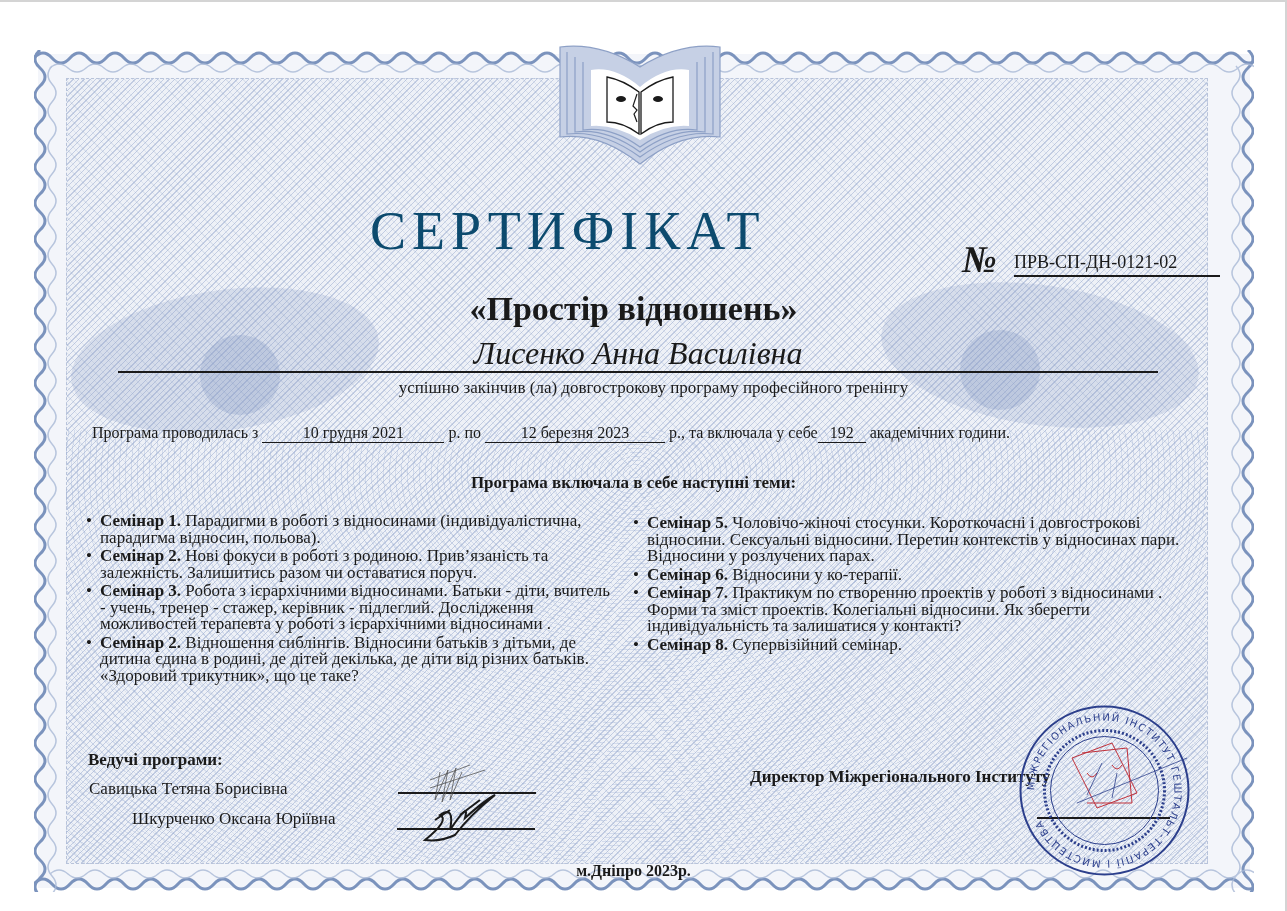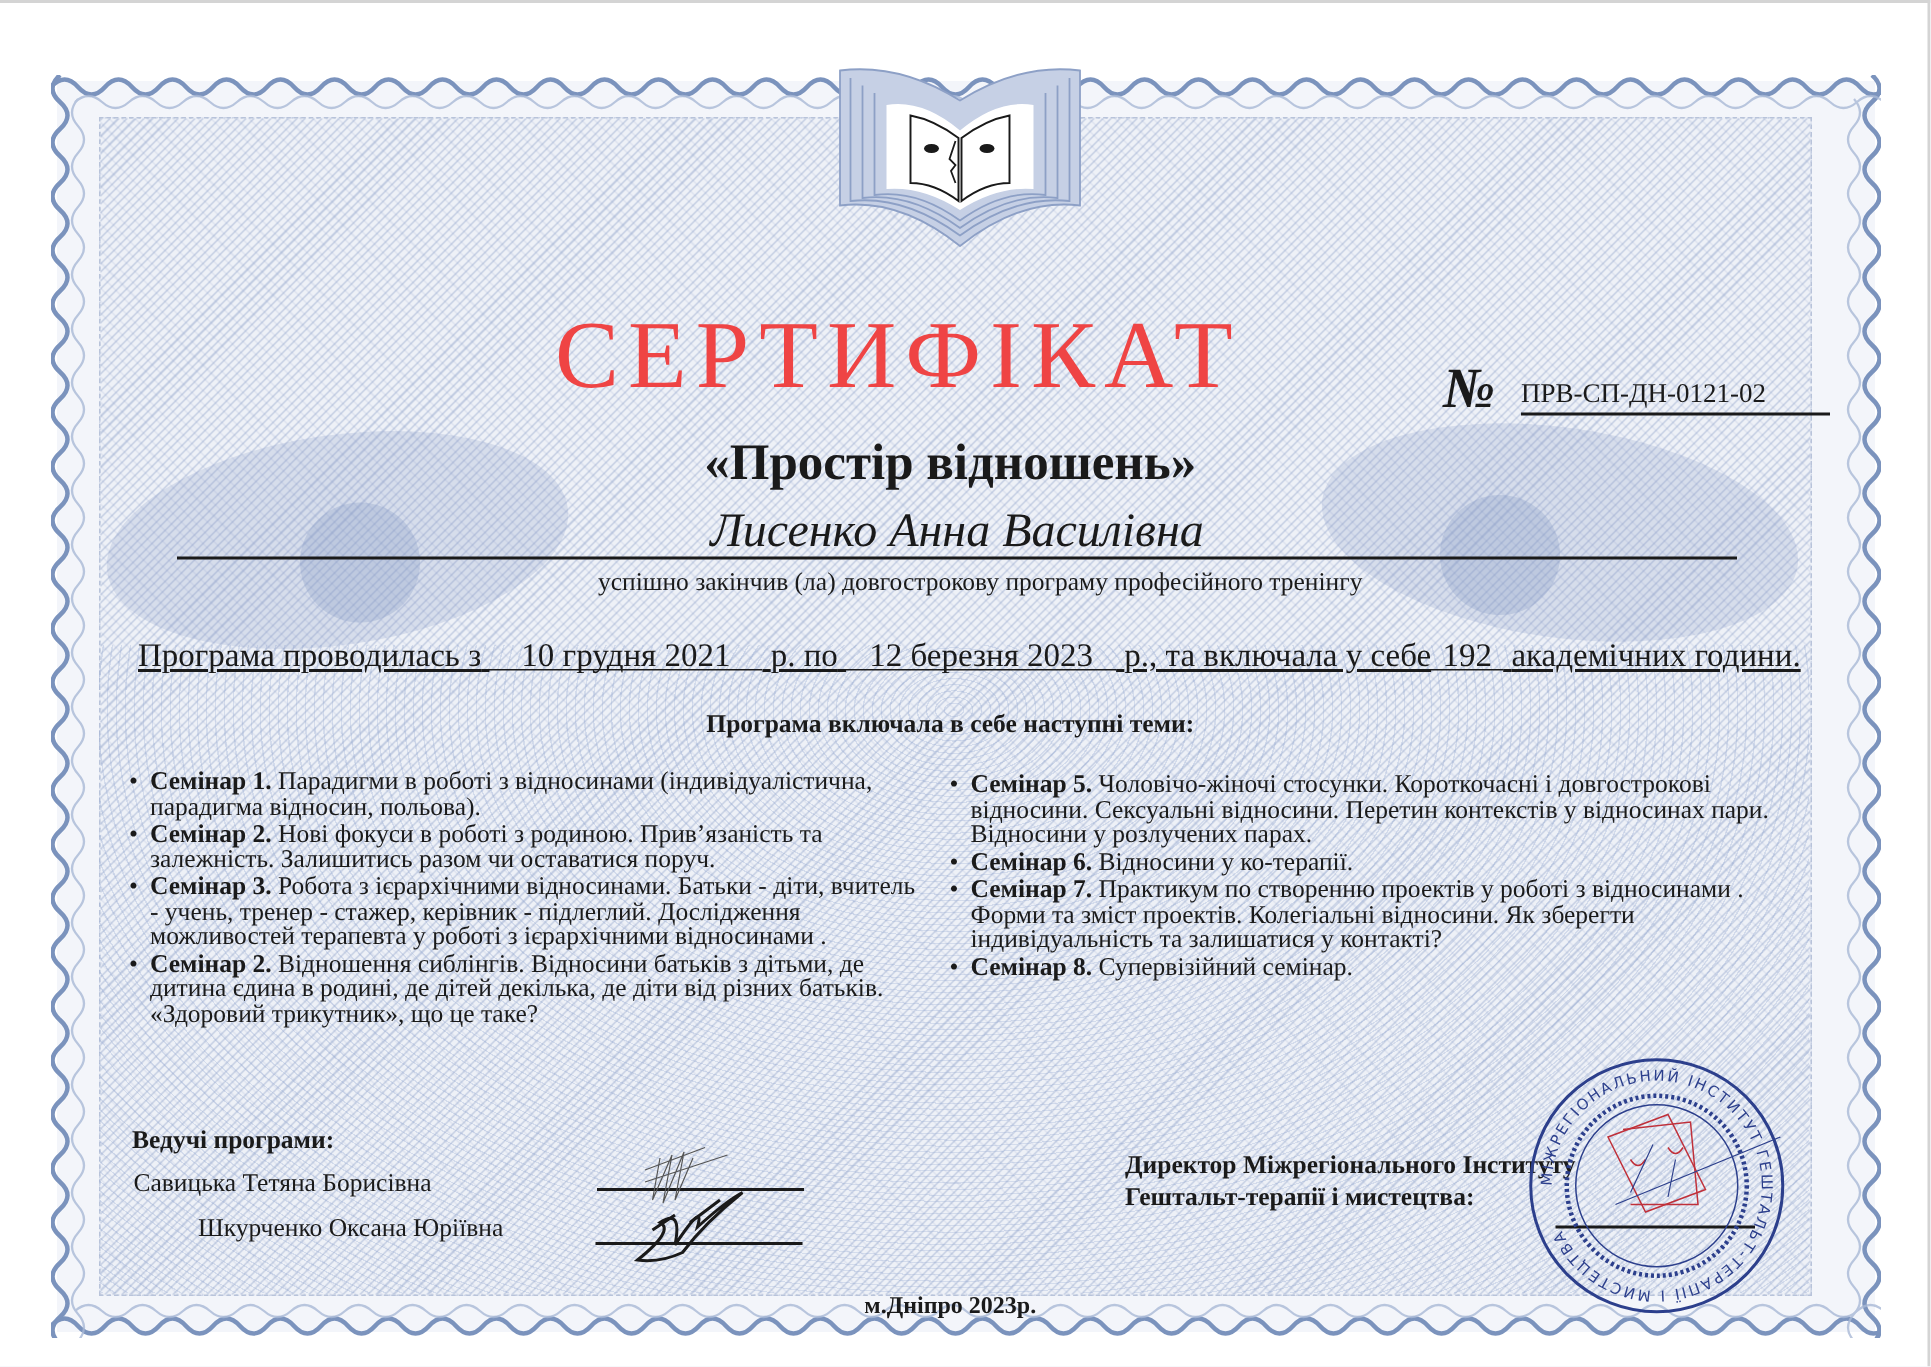--- a/index.html
+++ b/index.html
@@ -17,32 +17,32 @@
              repeating-linear-gradient(135deg, rgba(140,160,200,0.45) 0 1px, transparent 1px 4px),
              repeating-linear-gradient(45deg, rgba(140,160,200,0.18) 0 1px, transparent 1px 6px);
            border:1px dashed #b8c3da; }
   .paper-lower { position:absolute; left:66px; top:430px; width:1140px; height:432px;
            background-image:
              repeating-radial-gradient(ellipse at 50% 10%, rgba(150,170,210,0.55) 0 1px, transparent 1px 6px);
            opacity:0.55; }
   .watermark { position:absolute; border-radius:50%; background:rgba(130,150,195,0.28); }
 
   .abs { position:absolute; }
-  .title { left:370px; top:200px; font-family:"Liberation Serif","DejaVu Serif",serif; font-size:64px;
-           letter-spacing:6px; color:#ef4444; white-space:nowrap; }
+  .title { left:370px; top:200px; font-family:"Liberation Serif","DejaVu Serif",serif; font-size:54px;
+           letter-spacing:6px; color:#0c4a6e; white-space:nowrap; }
   .num-sign { left:962px; top:237px; font-family:"Liberation Serif",serif; font-style:italic; font-weight:bold;
               font-size:38px; color:#1a1a1a; }
   .num-val { left:1014px; top:252px; width:206px; font-family:"Liberation Serif",serif; font-size:18px;
              border-bottom:2px solid #1a1a1a; padding-bottom:2px; white-space:nowrap; }
   .program-name { left:0; width:1287px; top:290px; text-align:center; font-family:"Liberation Serif",serif;
                   font-size:34px; font-weight:bold; margin-left:-10px; }
   .recipient { left:118px; width:1040px; top:335px; text-align:center; font-family:"Liberation Serif",serif;
                font-style:italic; font-size:32px; border-bottom:2px solid #1a1a1a; line-height:36px; }
   .completed { left:0; width:1287px; top:378px; text-align:center; font-family:"Liberation Serif",serif; font-size:17px; margin-left:10px;}
-  .dates { left:92px; top:424px; font-family:"Liberation Serif",serif; font-size:22px; white-space:nowrap;text-decoration:underline; }
+  .dates { left:92px; top:424px; font-family:"Liberation Serif",serif; font-size:16px; white-space:nowrap; }
   .blank { display:inline-block; border-bottom:1px solid #1a1a1a; text-align:center; line-height:18px; }
   .topics-heading { left:0; width:1287px; top:473px; text-align:center; font-family:"Liberation Serif",serif;
                     font-size:17px; font-weight:bold; margin-left:-10px;}
   .col { font-family:"Liberation Serif",serif; font-size:17px; line-height:16.5px; }
   .col ul { margin:0; padding:0; list-style:none; }
   .col li { position:relative; padding-left:14px; margin-bottom:2px; }
   .col li .dot { position:absolute; left:0; top:0; }
   .col li b { font-weight:bold; }
   .col-left { left:86px; top:513px; width:530px; }
   .col-right { left:633px; top:515px; width:570px; }
@@ -164,21 +164,20 @@
     </g>
     <g fill="none" stroke="#1a1a1a" stroke-width="2">
       <path d="M15 80 Q40 60 30 55 Q45 45 40 70 Q60 40 55 58 Q75 40 85 35 Q60 55 45 75 Q30 82 15 80 Z"></path>
       <path d="M25 60 L40 50 M50 55 L70 40"></path>
     </g>
   </svg>
 </div>
 
 <div class="abs director">
   <div><b>Директор Міжрегіонального Інституту</b></div>
-  <div><b>Гештальт-терапії і мистецтва:</b></div>
 </div>
 <div class="abs sigline" style="left:1037px; top:817px; width:133px;"></div>
 
 <div class="abs" style="left:1017px; top:703px; width:175px; height:175px;">
   <svg width="175" height="175" viewBox="0 0 175 175">
     <defs>
       <path id="sealArc" d="M87.5 87.5 m-70 0 a70 70 0 1 1 140 0 a70 70 0 1 1 -140 0"></path>
     </defs>
     <circle cx="87.5" cy="87.5" r="84" fill="none" stroke="#2c3f8c" stroke-width="2"></circle>
     <circle cx="87.5" cy="87.5" r="60" fill="none" stroke="#2c3f8c" stroke-width="3" stroke-dasharray="2 2"></circle>

